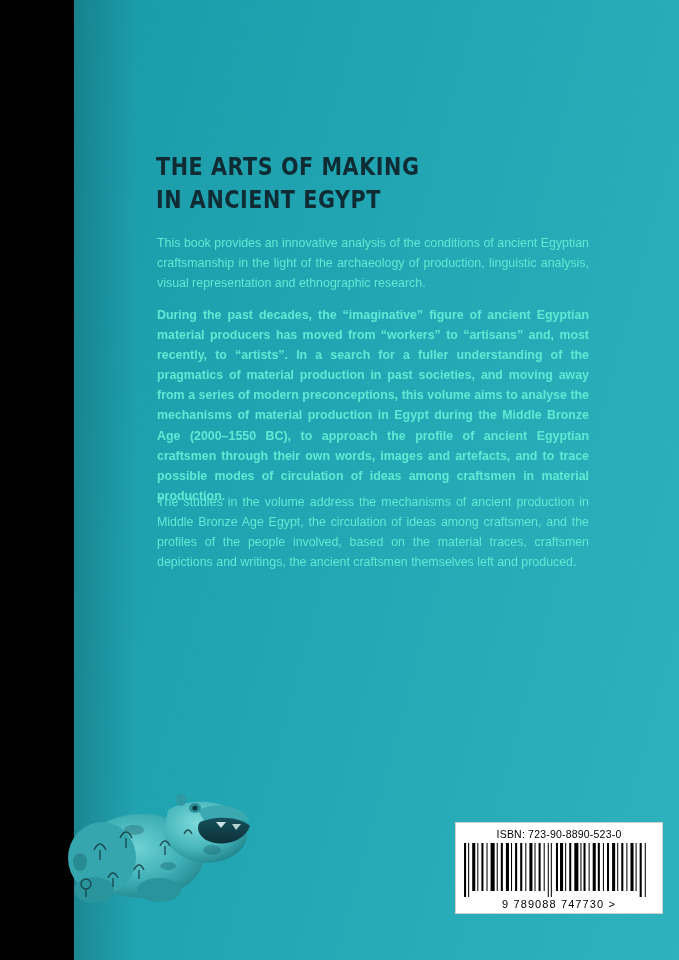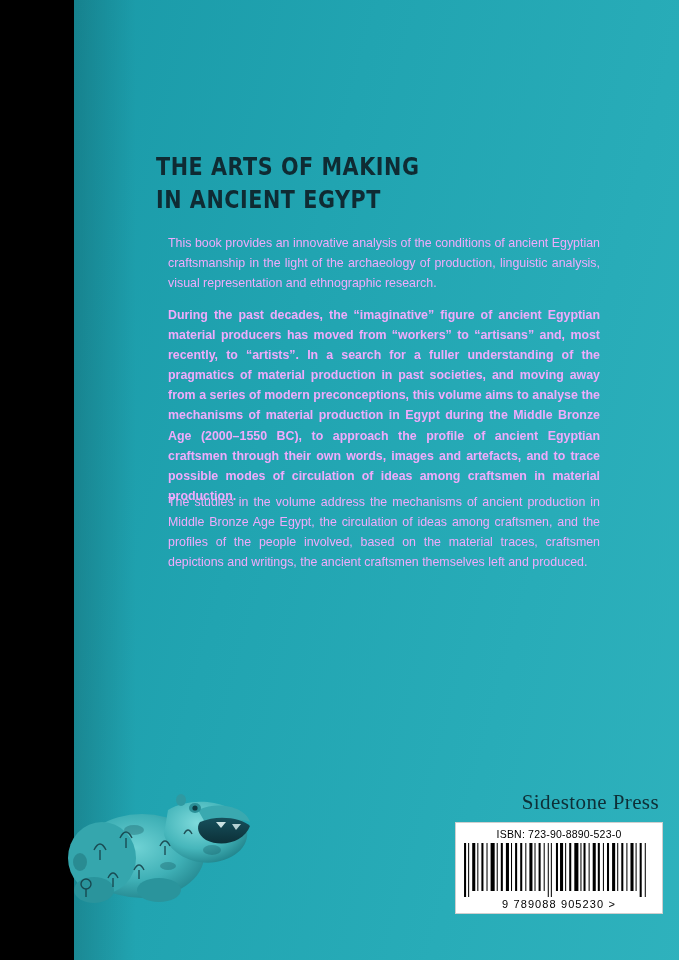--- a/index.html
+++ b/index.html
@@ -66,23 +66,23 @@
     font-weight: bold;
     letter-spacing: 0.6px;
     line-height: 1.32;
     text-transform: uppercase;
     font-stretch: condensed;
     transform: scaleX(0.92);
     transform-origin: left top;
   }
   .blurb {
     position: absolute;
-    left: 12px;
+    left: 1px;
     width: 432px;
-    color: #f0abfc;
+    color: #5eead4;
     font-size: 12.4px;
     line-height: 1.62;
     text-align: justify;
   }
   .blurb p {
     margin: 0 0 14px 0;
   }
   
   .hippo {
     position: absolute;
@@ -215,21 +215,20 @@
 
     <g fill="#155a63" opacity="0.35">
       <ellipse cx="70" cy="92" rx="10" ry="5"></ellipse>
       <ellipse cx="104" cy="128" rx="8" ry="4"></ellipse>
       <ellipse cx="16" cy="124" rx="7" ry="9"></ellipse>
       <ellipse cx="148" cy="112" rx="9" ry="5"></ellipse>
     </g>
   </svg>
 
   <div class="press-block">
-    <div class="press-name">Sidestone Press</div>
     <div class="barcode-box">
       <div class="isbn-text">ISBN:  723-90-8890-523-0</div>
       <svg class="bars" viewBox="0 0 190 54" preserveAspectRatio="none">
         <g fill="#000">
           <rect x="2" y="0" width="2" height="54"></rect>
           <rect x="6" y="0" width="1" height="54"></rect>
           <rect x="10" y="0" width="3" height="48"></rect>
           <rect x="15" y="0" width="1" height="48"></rect>
           <rect x="19" y="0" width="2" height="48"></rect>
           <rect x="24" y="0" width="1" height="48"></rect>
@@ -263,18 +262,18 @@
           <rect x="152" y="0" width="1" height="48"></rect>
           <rect x="156" y="0" width="2" height="48"></rect>
           <rect x="161" y="0" width="1" height="48"></rect>
           <rect x="165" y="0" width="3" height="48"></rect>
           <rect x="170" y="0" width="1" height="48"></rect>
           <rect x="174" y="0" width="2" height="54"></rect>
           <rect x="179" y="0" width="1" height="54"></rect>
         </g>
       </svg>
       <div class="barcode-digits">
-        <span>9  789088  905230</span>
+        <span>9  789088  747730</span>
         <span>&gt;</span>
       </div>
     </div>
   </div>
 </div>
 
 </body></html>

